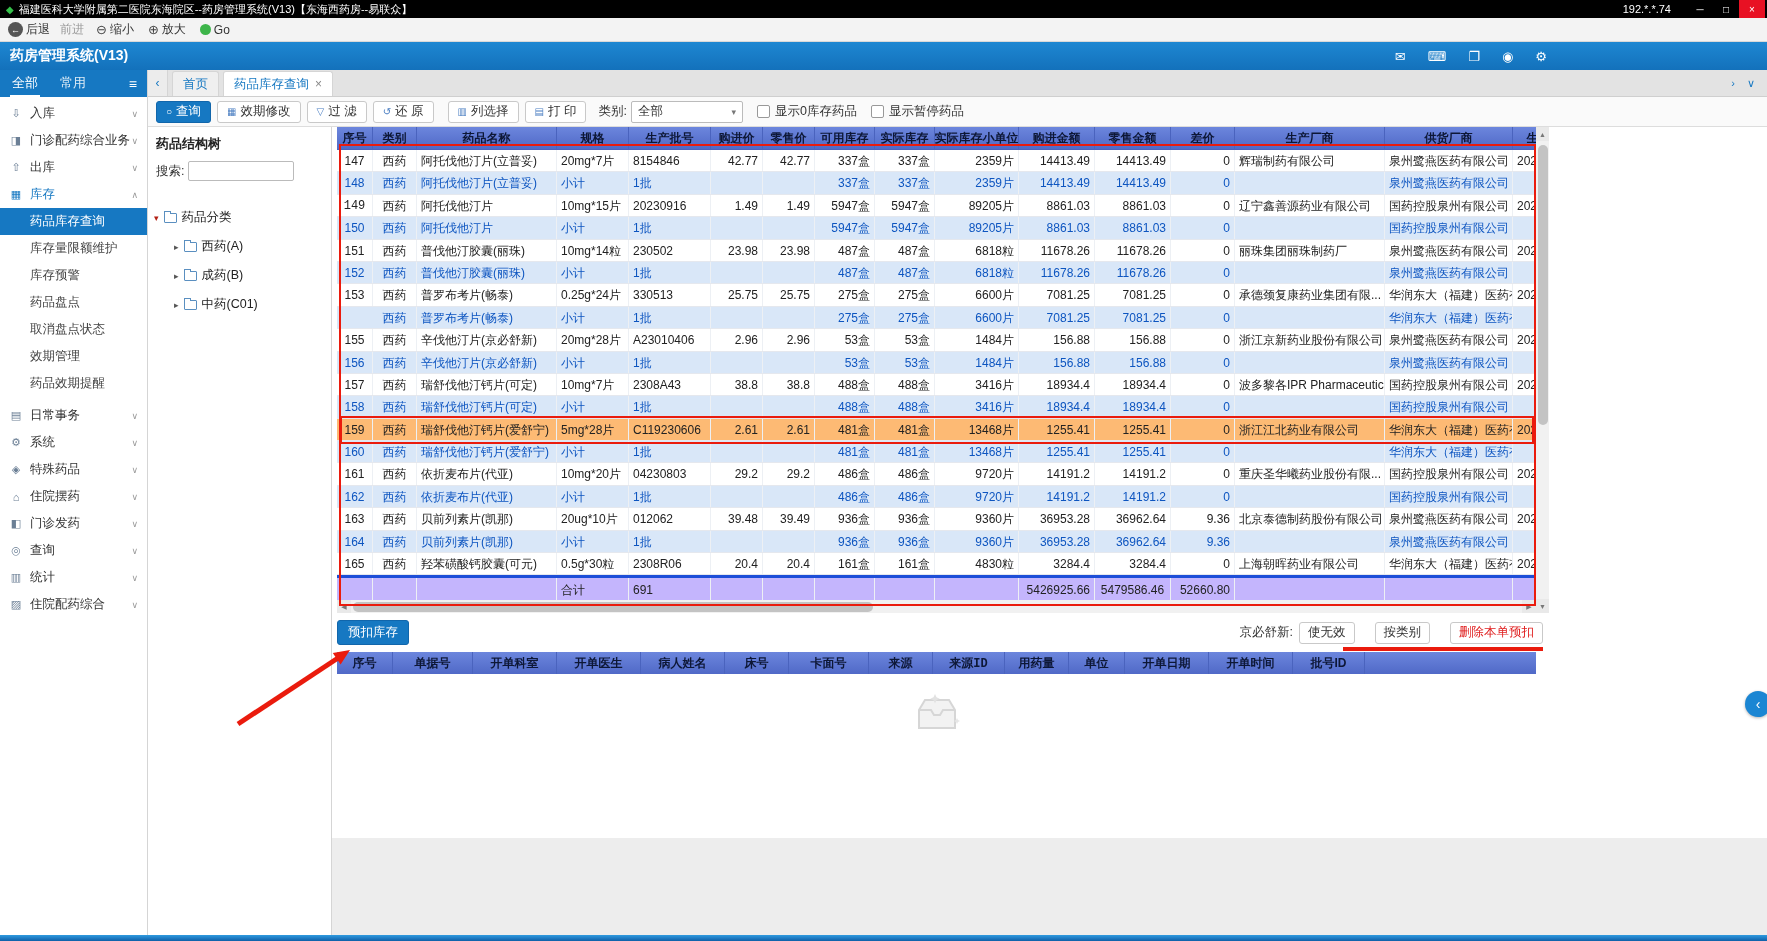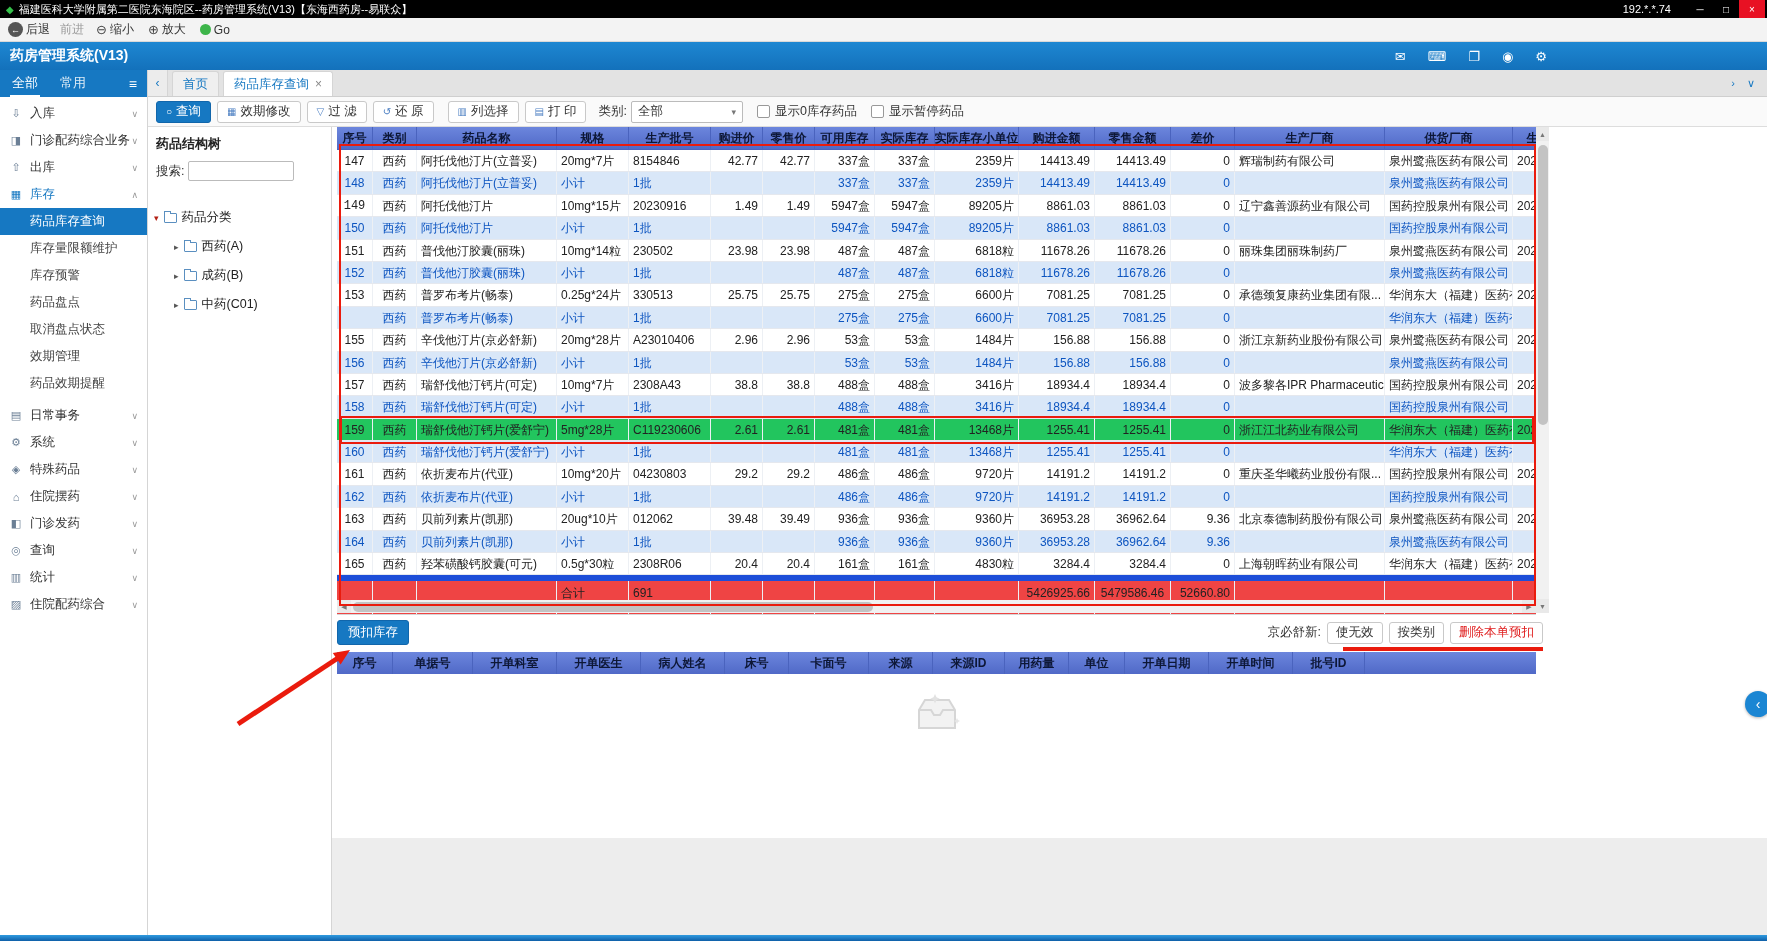--- a/index.html
+++ b/index.html
@@ -91,38 +91,38 @@
   
   .maintable{position:absolute;left:337px;top:127px;width:1199px;z-index:2;background:#fff}
   .thead{display:flex;height:23px;background:linear-gradient(#6c86dd,#5069c7);overflow:hidden;border-bottom:1px solid #4a63be}
   .thcell{height:100%;display:flex;align-items:center;justify-content:center;color:#0d1736;font-weight:bold;font-size:12px;border-right:1px solid #4a63be;flex:none;overflow:hidden;white-space:nowrap}
   .tbody{overflow:hidden;background:#fff;width:1199px}
   .trow{display:flex;height:22.4px;border-bottom:1px solid #e5e8ee;background:#fff;overflow:hidden}
   .tcell{flex:none;overflow:hidden;white-space:nowrap;padding:0 4px;line-height:22.4px;font-size:12px;border-right:1px solid #edf0f4;color:#222}
   .a-c{text-align:center}.a-r{text-align:right}.a-l{text-align:left}
   .trow.sub{background:#d9e7f8}
   .trow.sub .tcell{color:#0d55c0}
-  .trow.sel{background:#22c55e}
-  .tfoot{display:flex;height:40px;background:#ef4444;border-top:6px solid #1d4ed8;border-bottom:1px solid #d6d6d6;overflow:hidden}
+  .trow.sel{background:#fdba74}
+  .tfoot{display:flex;height:28px;background:#c4b5fd;border-top:3px solid #1d4ed8;border-bottom:1px solid #d6d6d6;overflow:hidden}
   .tfoot .tcell{line-height:24px}
 
   
   .hscroll{position:absolute;left:337px;top:600px;width:1199px;height:13px;background:#f1f1f1;z-index:2}
   .h-arrow{position:absolute;left:0;top:0;width:14px;height:13px;display:flex;align-items:center;justify-content:center;color:#777;font-size:7px;background:#e9e9e9}
   .h-arrow.right{left:auto;right:0}
   .h-thumb{position:absolute;left:16px;top:1.5px;width:520px;height:10px;background:#c3c3c3;border-radius:5px}
   .vscroll{position:absolute;left:1536px;top:127px;width:13px;height:486px;background:#f1f1f1;z-index:2}
   .v-arrow{position:absolute;top:0;left:0;width:100%;height:14px;display:flex;align-items:center;justify-content:center;color:#777;font-size:7px;background:#e9e9e9}
   .v-arrow.down{top:auto;bottom:0}
   .v-thumb{position:absolute;left:1.5px;top:18px;width:10px;height:280px;background:#c3c3c3;border-radius:5px}
 
   
   .withhold-btn{position:absolute;left:337px;top:620px;height:25px;padding:0 10px;background:#1678c2;color:#fff;display:inline-flex;align-items:center;border-radius:3px;font-size:12.5px;border:1px solid #1166ab;z-index:3}
   .actions-right{position:absolute;right:224px;top:620px;height:25px;display:flex;align-items:center;gap:6px;font-size:12.5px;color:#333;z-index:3}
-  .act-group{display:flex;gap:6px}
+  .act-group{display:flex;gap:20px}
   .act-btn{height:22px;padding:0 8px;border:1px solid #c9c9c9;background:#fff;border-radius:3px;display:inline-flex;align-items:center;color:#333;white-space:nowrap}
   .act-btn.danger{color:#e02020}
 
   
   .bottomtable{position:absolute;left:337px;top:652px;width:1199px;z-index:2}
   .bt-head{display:flex;height:22px;background:linear-gradient(#6c86dd,#5069c7);overflow:hidden}
   .bt-fill{flex:1;border-right:none}
   .emptystate{position:absolute;left:337px;top:694px;width:1199px;text-align:center;color:#9a9a9a;z-index:2}
   .empty-text{margin-top:6px;font-size:12.5px}
 
@@ -776,21 +776,21 @@
 <div class="bottomtable">
   <div class="bt-head">
       <span class="thcell bt-cell" style="width: 56px;">序号</span>
       <span class="thcell bt-cell" style="width: 80px;">单据号</span>
       <span class="thcell bt-cell" style="width: 84px;">开单科室</span>
       <span class="thcell bt-cell" style="width: 84px;">开单医生</span>
       <span class="thcell bt-cell" style="width: 84px;">病人姓名</span>
       <span class="thcell bt-cell" style="width: 64px;">床号</span>
       <span class="thcell bt-cell" style="width: 80px;">卡面号</span>
       <span class="thcell bt-cell" style="width: 64px;">来源</span>
-      <span class="thcell bt-cell" style="width: 72px;">来源ID</span>
+      <span class="thcell bt-cell" style="width: 72px; font-family: Liberation Mono, monospace;">来源ID</span>
       <span class="thcell bt-cell" style="width: 64px;">用药量</span>
       <span class="thcell bt-cell" style="width: 56px;">单位</span>
       <span class="thcell bt-cell" style="width: 84px;">开单日期</span>
       <span class="thcell bt-cell" style="width: 84px;">开单时间</span>
       <span class="thcell bt-cell" style="width: 72px;">批号ID</span>
       <span class="thcell bt-fill"></span>
     </div>
 </div>
 <div class="emptystate">
   <svg width="52" height="42" viewBox="0 0 52 42">

